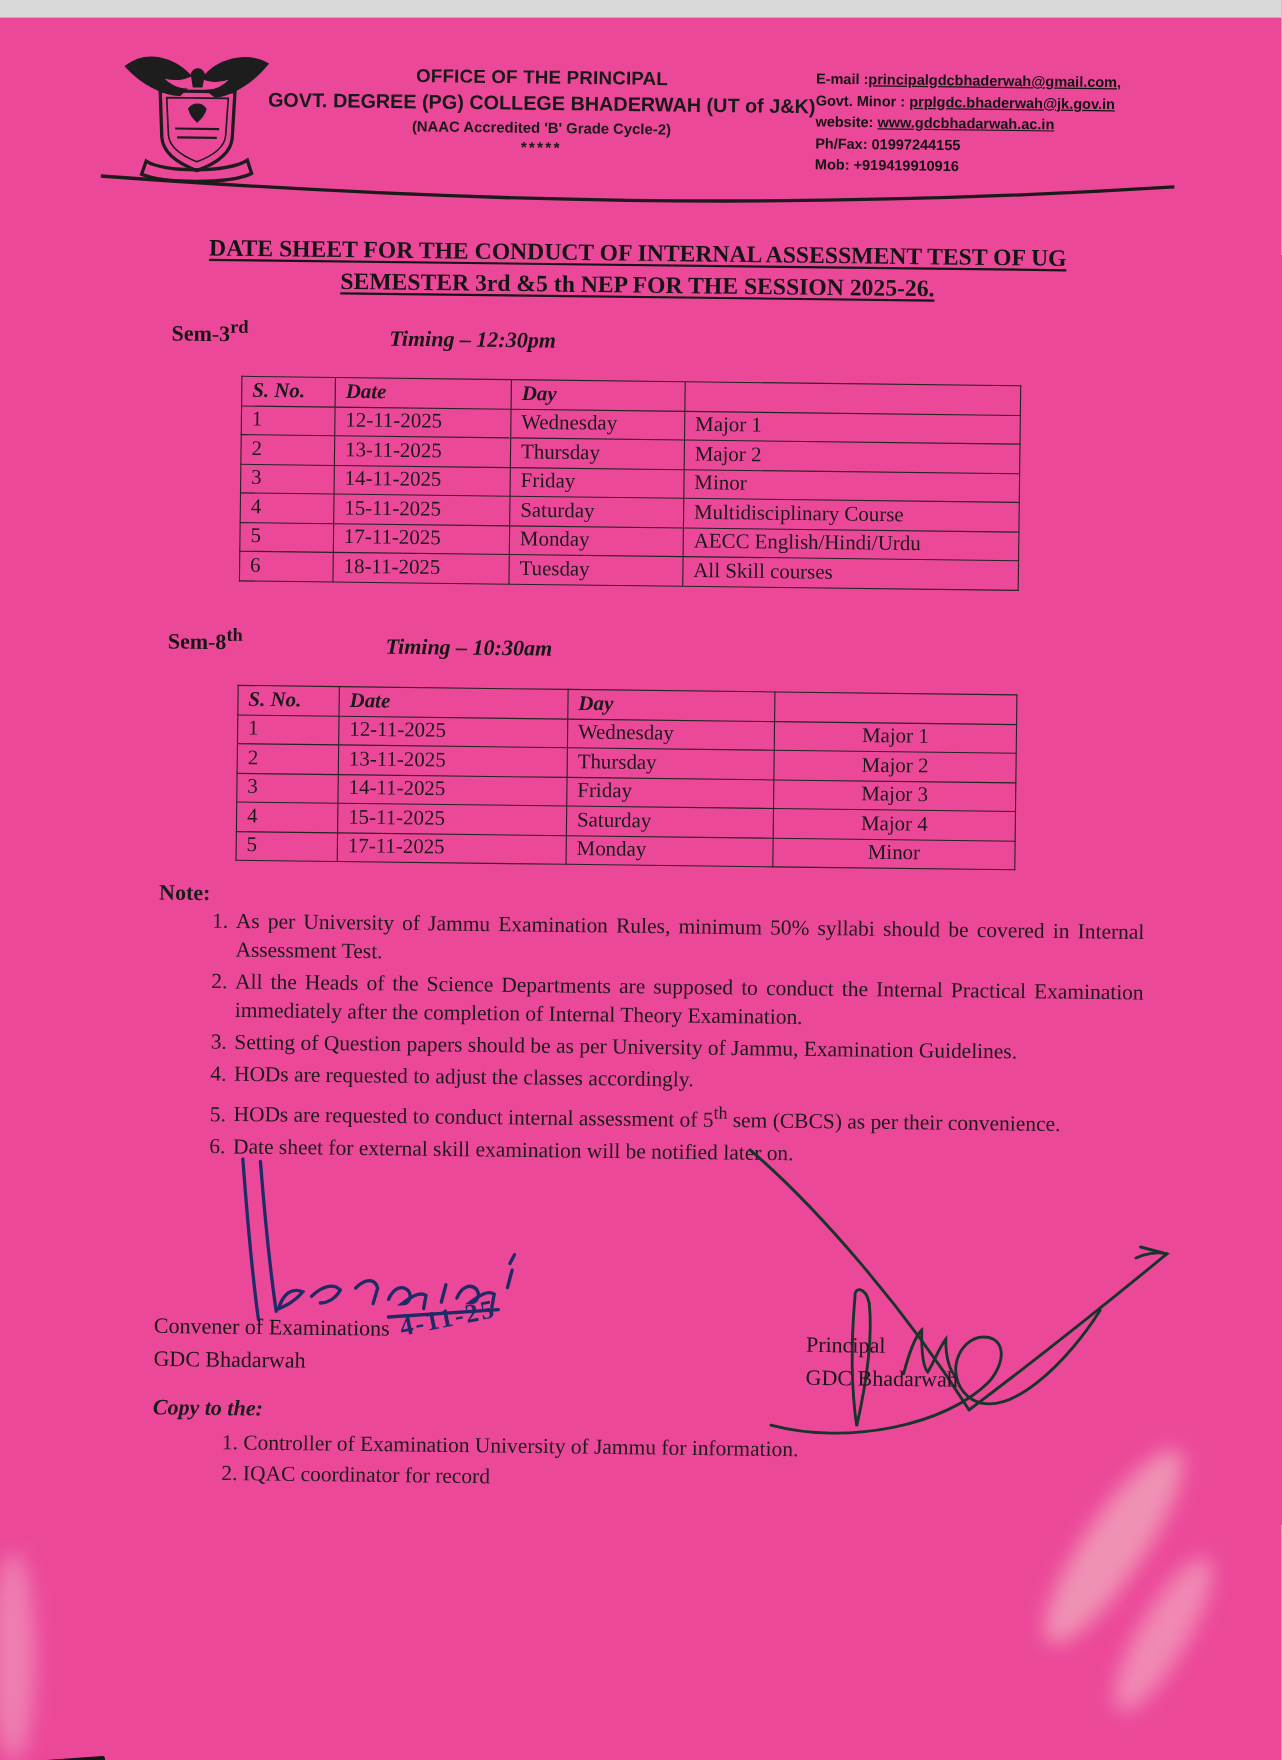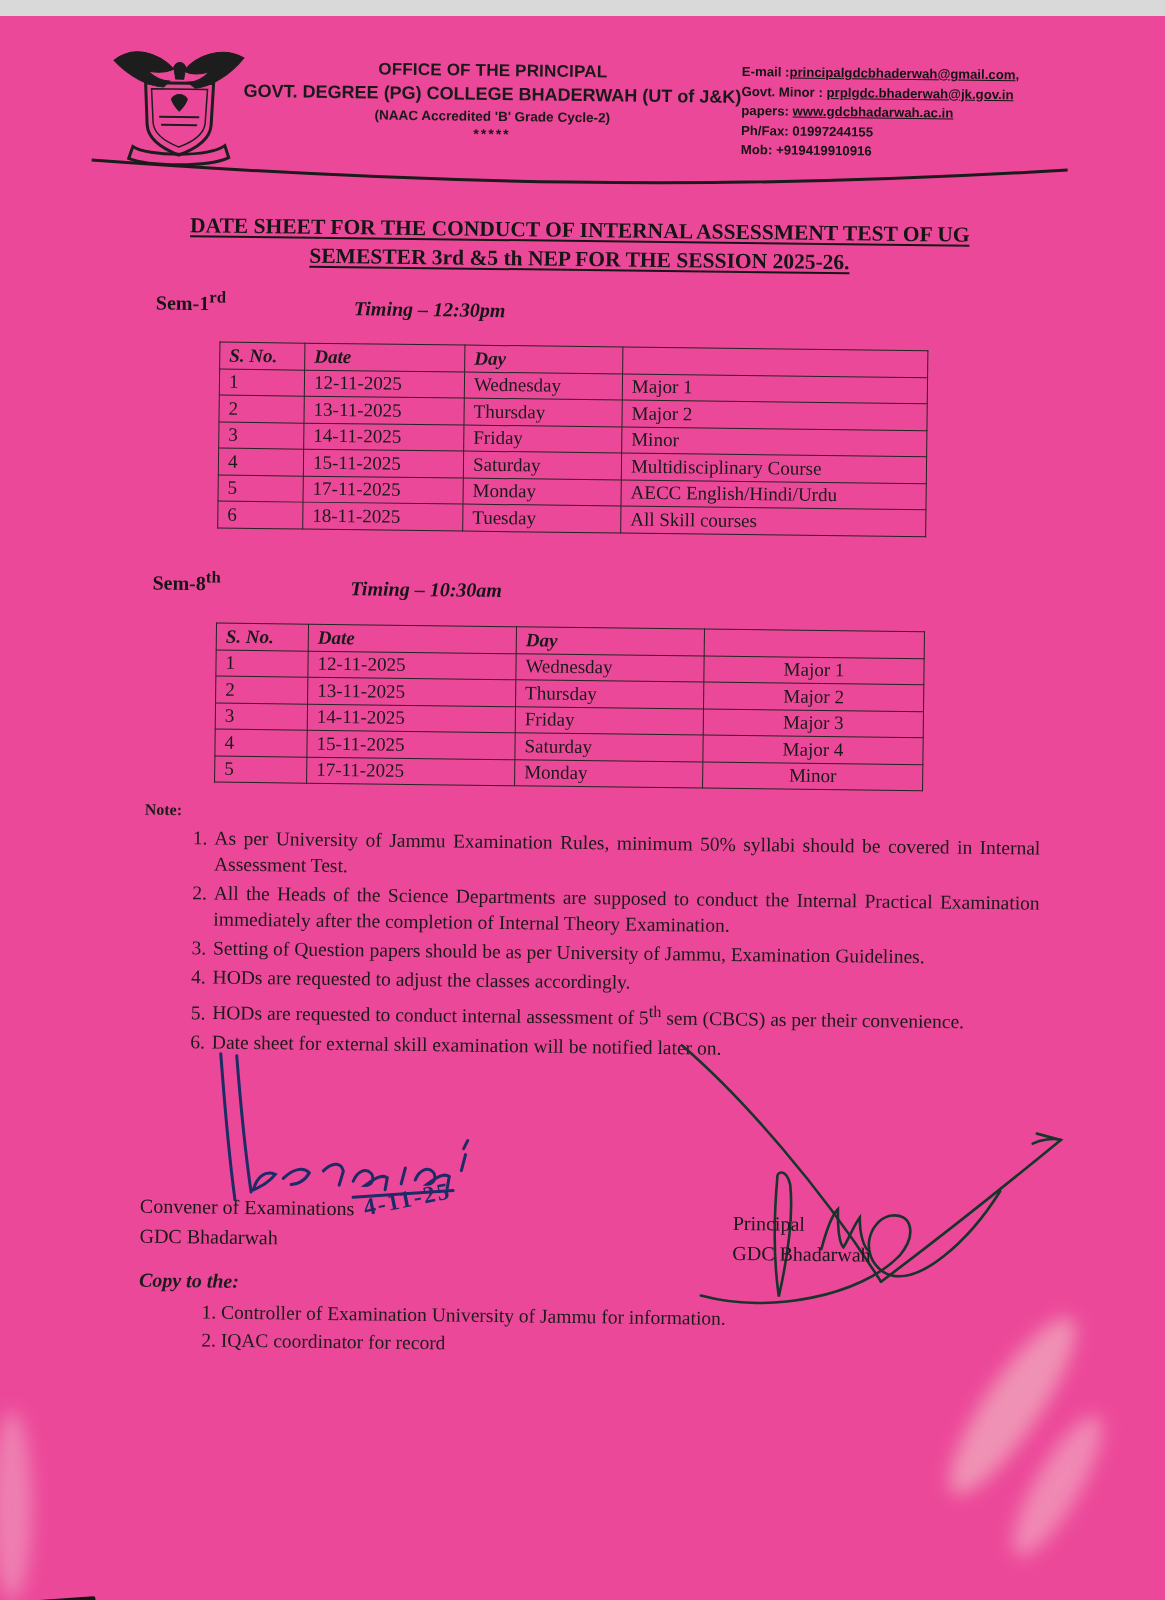--- a/index.html
+++ b/index.html
@@ -34,21 +34,21 @@
   .timing    { position:absolute; font-weight:bold; font-style:italic; font-size:20px; color:#161616; }
 
   
   table.sheet { position:absolute; border-collapse:collapse; background:transparent; }
   table.sheet td { border:1.7px solid #242424; font-size:19px; padding:0 9px; height:25.5px;
                    white-space:nowrap; color:#1a1a1a; }
   table.sheet tr.hd td { font-weight:bold; font-style:italic; }
   #table-sem5 td.c4 { text-align:center; }
 
   
-  .note-label { position:absolute; left:153px; top:790px; font-weight:bold; font-size:16px; }
+  .note-label { position:absolute; left:153px; top:790px; font-weight:bold; font-size:20px; }
   ol.notes { position:absolute; left:187px; top:814px; width:828px; margin:0; padding:0 0 0 34px;
              font-size:19.5px; line-height:26px; text-align:justify; color:#1a1a1a; }
   ol.notes li { margin-bottom:3px; padding-left:2px; }
 
   
   .sig { position:absolute; }
   .hand-date { position:absolute; left:376px; top:1172px; transform:rotate(-12deg);
                font-size:24px; font-weight:bold; color:#1d2b66; letter-spacing:2px; }
   .sign-block { position:absolute; font-size:20px; line-height:30px; color:#181818; }
   .copy-label { position:absolute; left:153px; top:1258px; font-weight:bold; font-style:italic; font-size:20px; }
@@ -88,36 +88,36 @@
     <div class="head-center">
       <div class="head-office">OFFICE OF THE PRINCIPAL</div>
       <div class="head-college">GOVT. DEGREE (PG) COLLEGE BHADERWAH (UT of J&amp;K)</div>
       <div class="head-naac">(NAAC Accredited 'B' Grade Cycle-2)</div>
       <div class="head-stars">*****</div>
     </div>
 
     <div class="contact">
       <div><span>E-mail :</span><span class="u">principalgdcbhaderwah@gmail.com</span><span>,</span></div>
       <div><span>Govt. Minor : </span><span class="u">prplgdc.bhaderwah@jk.gov.in</span></div>
-      <div><span>papers: </span><span class="u">www.gdcbhadarwah.ac.in</span></div>
+      <div><span>website: </span><span class="u">www.gdcbhadarwah.ac.in</span></div>
       <div>Ph/Fax: 01997244155</div>
       <div>Mob: +919419910916</div>
     </div>
 
     <svg class="divider" width="1005" height="48" viewBox="0 0 1005 48">
       <path d="M14 14 C 340 34, 640 38, 990 12" stroke="#1b1b1b" stroke-width="3" fill="none"></path>
     </svg>
 
     <div class="title">
       <div>DATE SHEET FOR THE CONDUCT OF INTERNAL ASSESSMENT TEST OF UG</div>
       <div>SEMESTER 3rd &amp;5 th NEP FOR THE SESSION 2025-26.</div>
     </div>
 
     <div class="sem-label" style="left:158px; top:276px;">
-      <span>Sem-1</span><sup>rd</sup>
+      <span>Sem-3</span><sup>rd</sup>
     </div>
     <div class="timing" style="left:356px; top:284px;">Timing – 12:30pm</div>
 
     <table class="sheet" id="table-sem3" style="left:222px; top:330px;">
       <colgroup>
           <col style="width:85px">
           <col style="width:160px">
           <col style="width:158px">
           <col style="width:305px">
         </colgroup>

